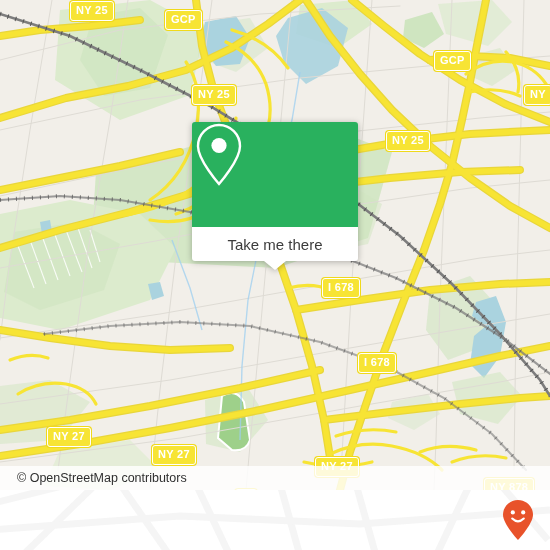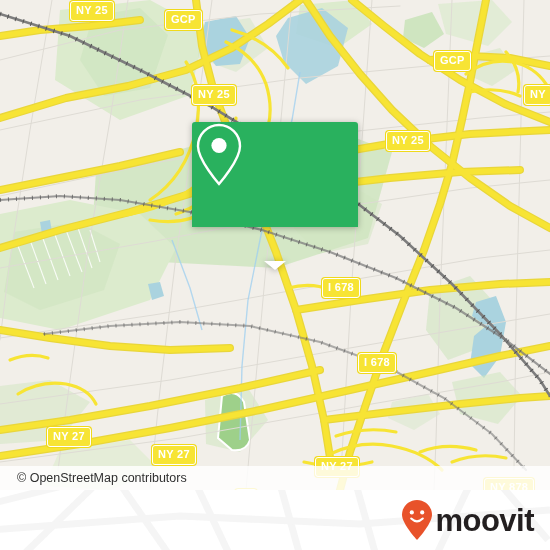--- a/index.html
+++ b/index.html
@@ -213,20 +213,23 @@
     <div class="shield" style="left:315px;top:457px;">NY 27</div>
     <div class="shield" style="left:484px;top:478px;">NY 878</div>
 
     <div id="popup">
       <div id="popup-head">
         <svg width="54" height="66" viewBox="0 0 54 66">
           <path d="M27 3 C15.5 3 6 12.4 6 24.2 C6 38 27 62 27 62 C27 62 48 38 48 24.2 C48 12.4 38.5 3 27 3 Z" fill="none" stroke="#ffffff" stroke-width="2.4"></path>
           <circle cx="27" cy="23.5" r="7.6" fill="#ffffff"></circle>
         </svg>
       </div>
+      <div id="popup-foot">
+        <span>Take me there</span>
+      </div>
       <div id="popup-tail"></div>
     </div>
 
     <div id="attribution">
       <span>© OpenStreetMap contributors</span>
     </div>
   </div>
 
   <div id="footer">
     <svg id="footer-watermark" width="550" height="60" viewBox="0 0 550 60">
@@ -242,17 +245,16 @@
         <path d="M-10 40 L180 26 L360 34 L550 20"></path>
       </g>
     </svg>
     <div id="brand">
       <svg width="32" height="42" viewBox="0 0 32 42">
         <path d="M16 1 C7.7 1 1 7.6 1 15.8 C1 25 16 41 16 41 C16 41 31 25 31 15.8 C31 7.6 24.3 1 16 1 Z" fill="#e8522a"></path>
         <circle cx="10.8" cy="13.4" r="2.1" fill="#ffffff"></circle>
         <circle cx="21.2" cy="13.4" r="2.1" fill="#ffffff"></circle>
         <path d="M10.2 19.6 Q16 25.2 21.8 19.6" fill="none" stroke="#ffffff" stroke-width="2.1" stroke-linecap="round"></path>
       </svg>
-      <span id="brand-name">moovit</span>
     </div>
   </div>
 
 </div>
 
 </body></html>

